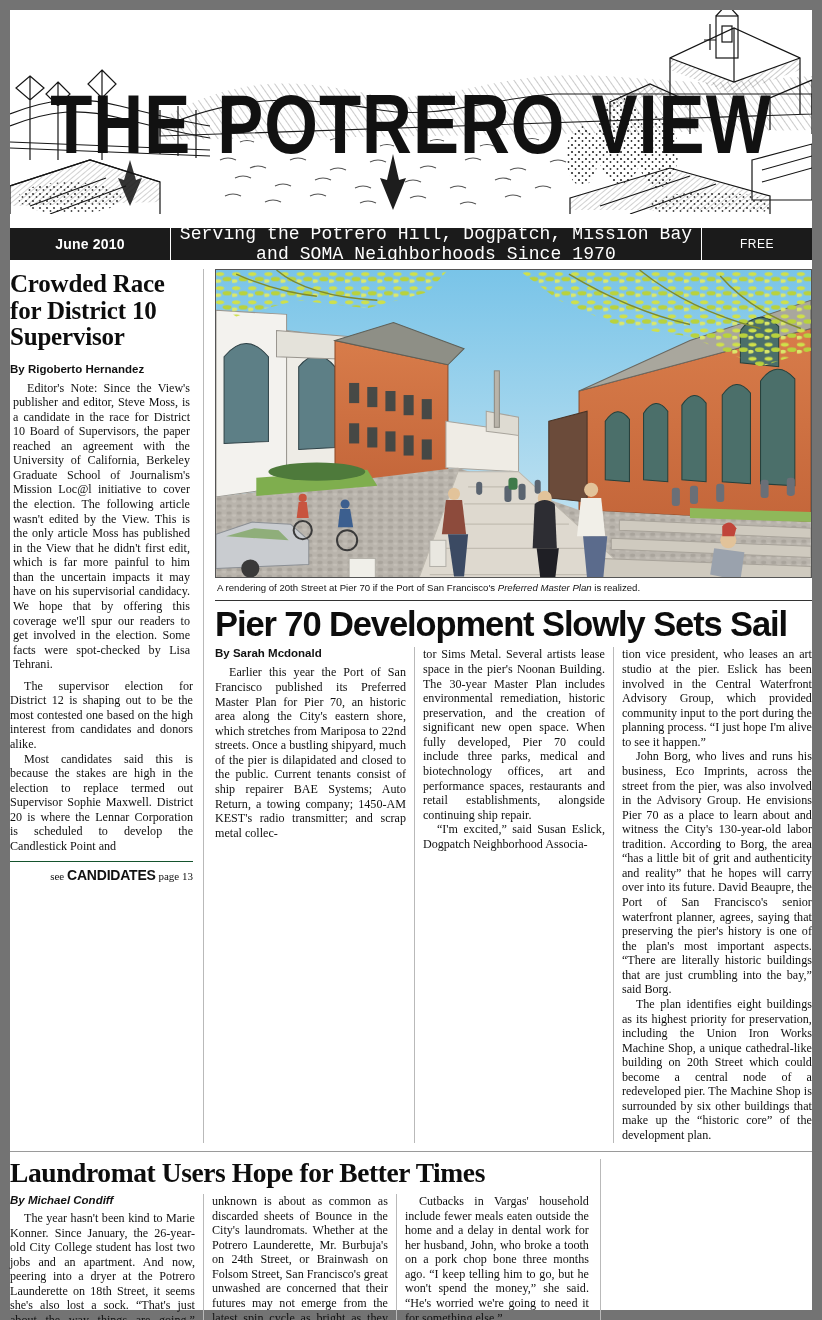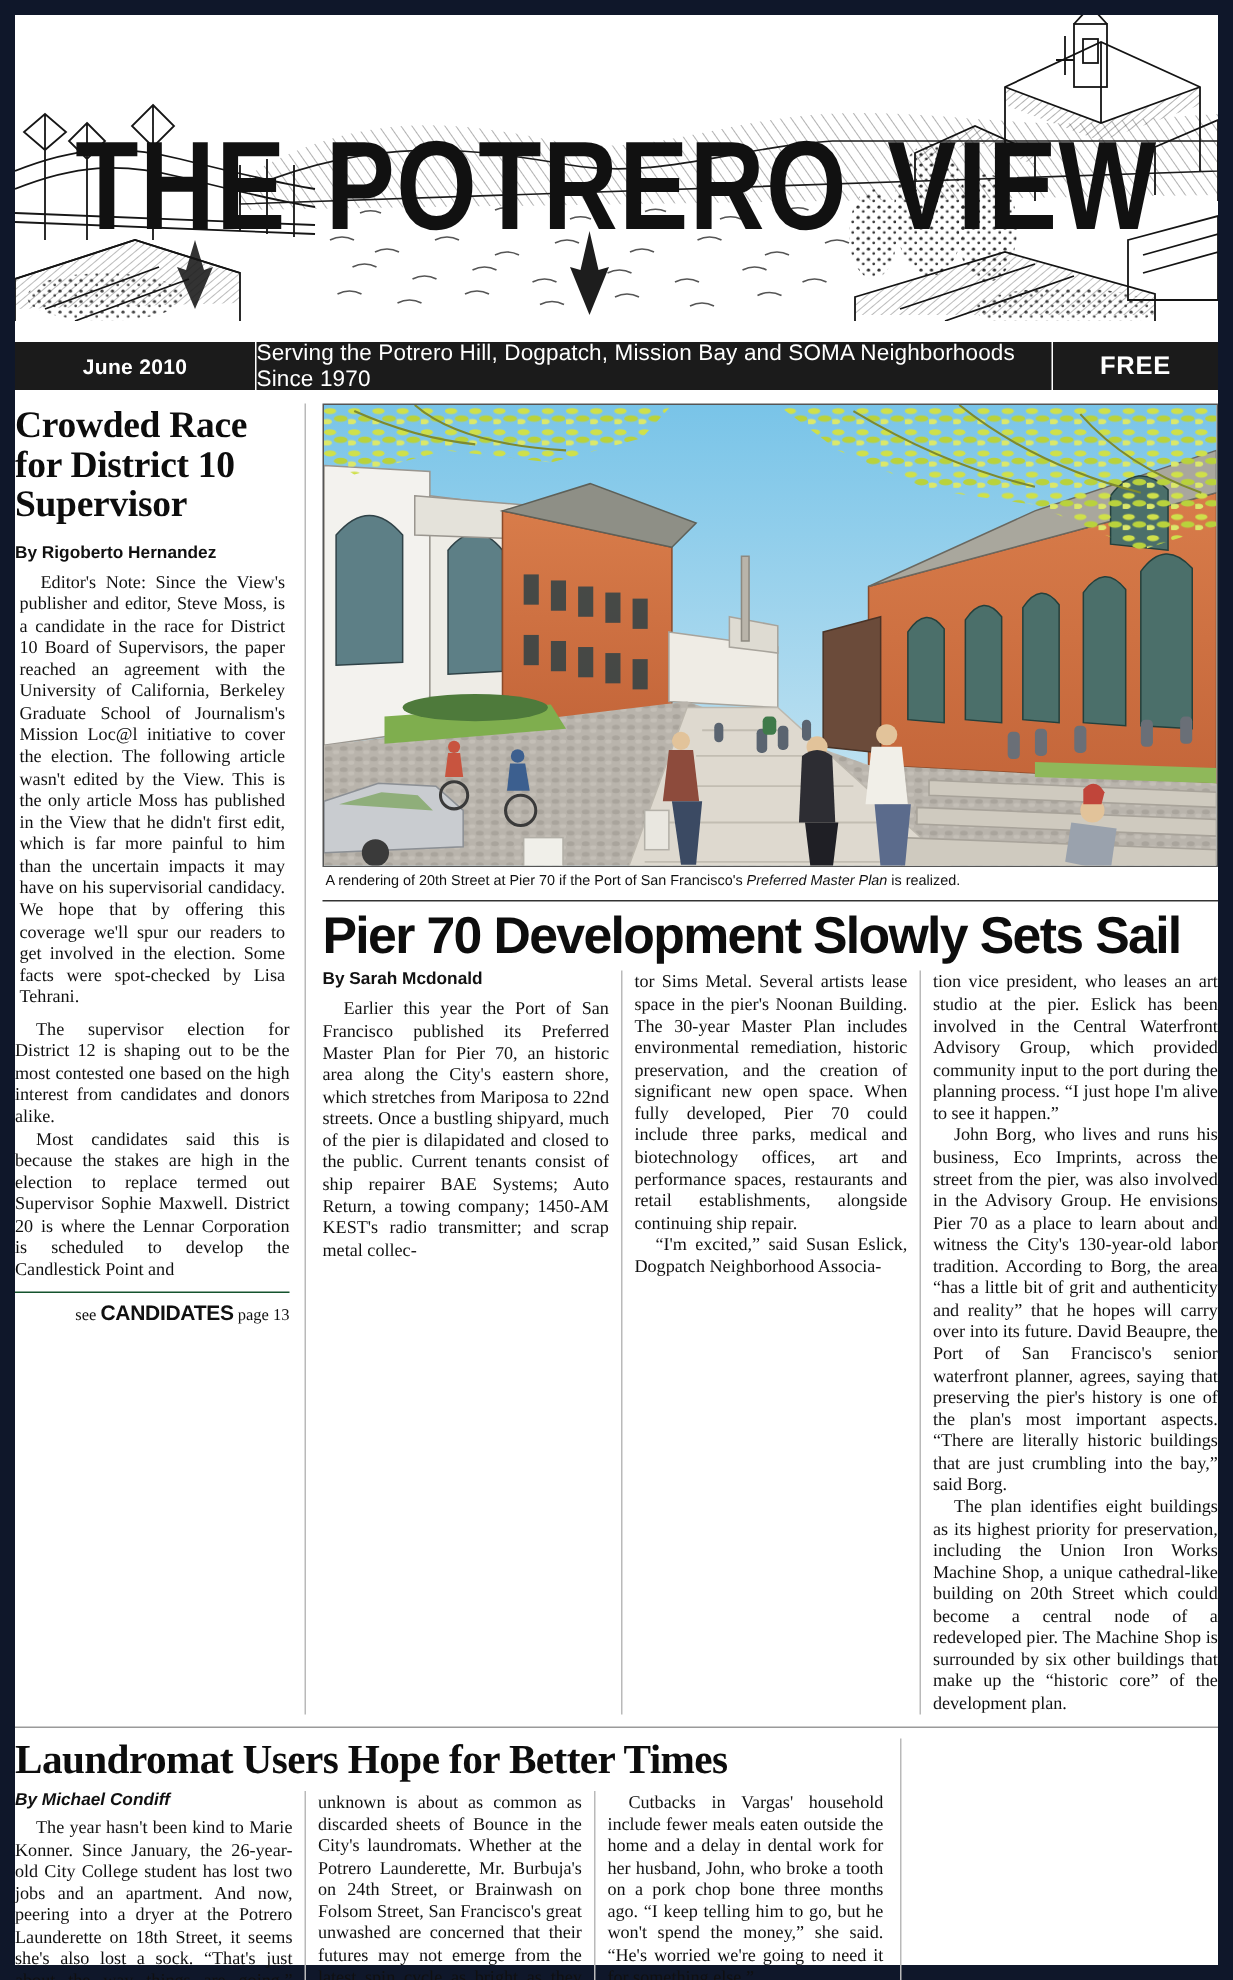--- a/index.html
+++ b/index.html
@@ -1,35 +1,35 @@
 <!DOCTYPE html>
 <html><head>
 <meta charset="utf-8">
 <style>
   html,body{margin:0;padding:0;background:#8a8a8a;}
   body{font-family:"Liberation Serif",serif;}
-  .page{width:822px;height:1320px;background:#0f172a;position:relative;overflow:hidden;box-sizing:border-box;}
+  .page{width:822px;height:1320px;background:#737373;position:relative;overflow:hidden;box-sizing:border-box;}
   .sheet{position:absolute;left:10px;top:10px;width:802px;height:1300px;background:#fff;box-sizing:border-box;}
 
   
   .masthead{position:relative;width:802px;height:218px;overflow:hidden;background:#fff;}
   .mh-art{position:absolute;inset:0;}
   .mh-title{position:absolute;left:0;top:72px;width:802px;text-align:center;
     font-family:"Liberation Sans",sans-serif;font-weight:bold;font-size:69px;letter-spacing:1px;
     color:#111;line-height:1;white-space:nowrap;transform:scaleY(1.22);transform-origin:center top;}
   .mh-title span{display:inline-block;}
   .mh-gap{display:inline-block;width:26px;}
 
   .bannerbar{display:flex;width:802px;height:32px;background:#1b1b1b;color:#fff;align-items:stretch;}
   .bb-date{width:160px;display:flex;align-items:center;justify-content:center;
     font-family:"Liberation Sans",sans-serif;font-weight:bold;font-size:14px;letter-spacing:.2px;}
   .bb-mid{flex:1;display:flex;align-items:center;justify-content:center;border-left:1px solid #fff;border-right:1px solid #fff;
-    font-family:Liberation Sans, sans-serif;font-size:15px;letter-spacing:.1px;}
+    font-family:Liberation Mono, monospace;font-size:18px;letter-spacing:.1px;text-align:center;}
   .bb-free{width:110px;display:flex;align-items:center;justify-content:center;
-    font-family:"Liberation Sans",sans-serif;font-weight:bold;font-size:17px;letter-spacing:.5px;}
+    font-family:"Liberation Sans",sans-serif;font-weight:normal;font-size:12px;letter-spacing:.5px;}
 
   
   .content{position:relative;width:802px;padding:0 10px;box-sizing:border-box;}
   .topwrap{display:flex;gap:0;margin-top:9px;}
   .col-left{width:194px;padding-right:10px;box-sizing:border-box;border-right:1px solid #b9b9b9;}
   .right-block{flex:1;padding-left:11px;box-sizing:border-box;}
 
   .hl-serif{font-family:"Liberation Serif",serif;font-weight:bold;color:#0d0d0d;}
   .h-crowded{font-size:25px;line-height:1.06;letter-spacing:-.2px;margin:2px 0 0 0;}
   .byline{font-family:"Liberation Sans",sans-serif;font-weight:bold;font-size:11.5px;margin:12px 0 6px 0;color:#111;}

